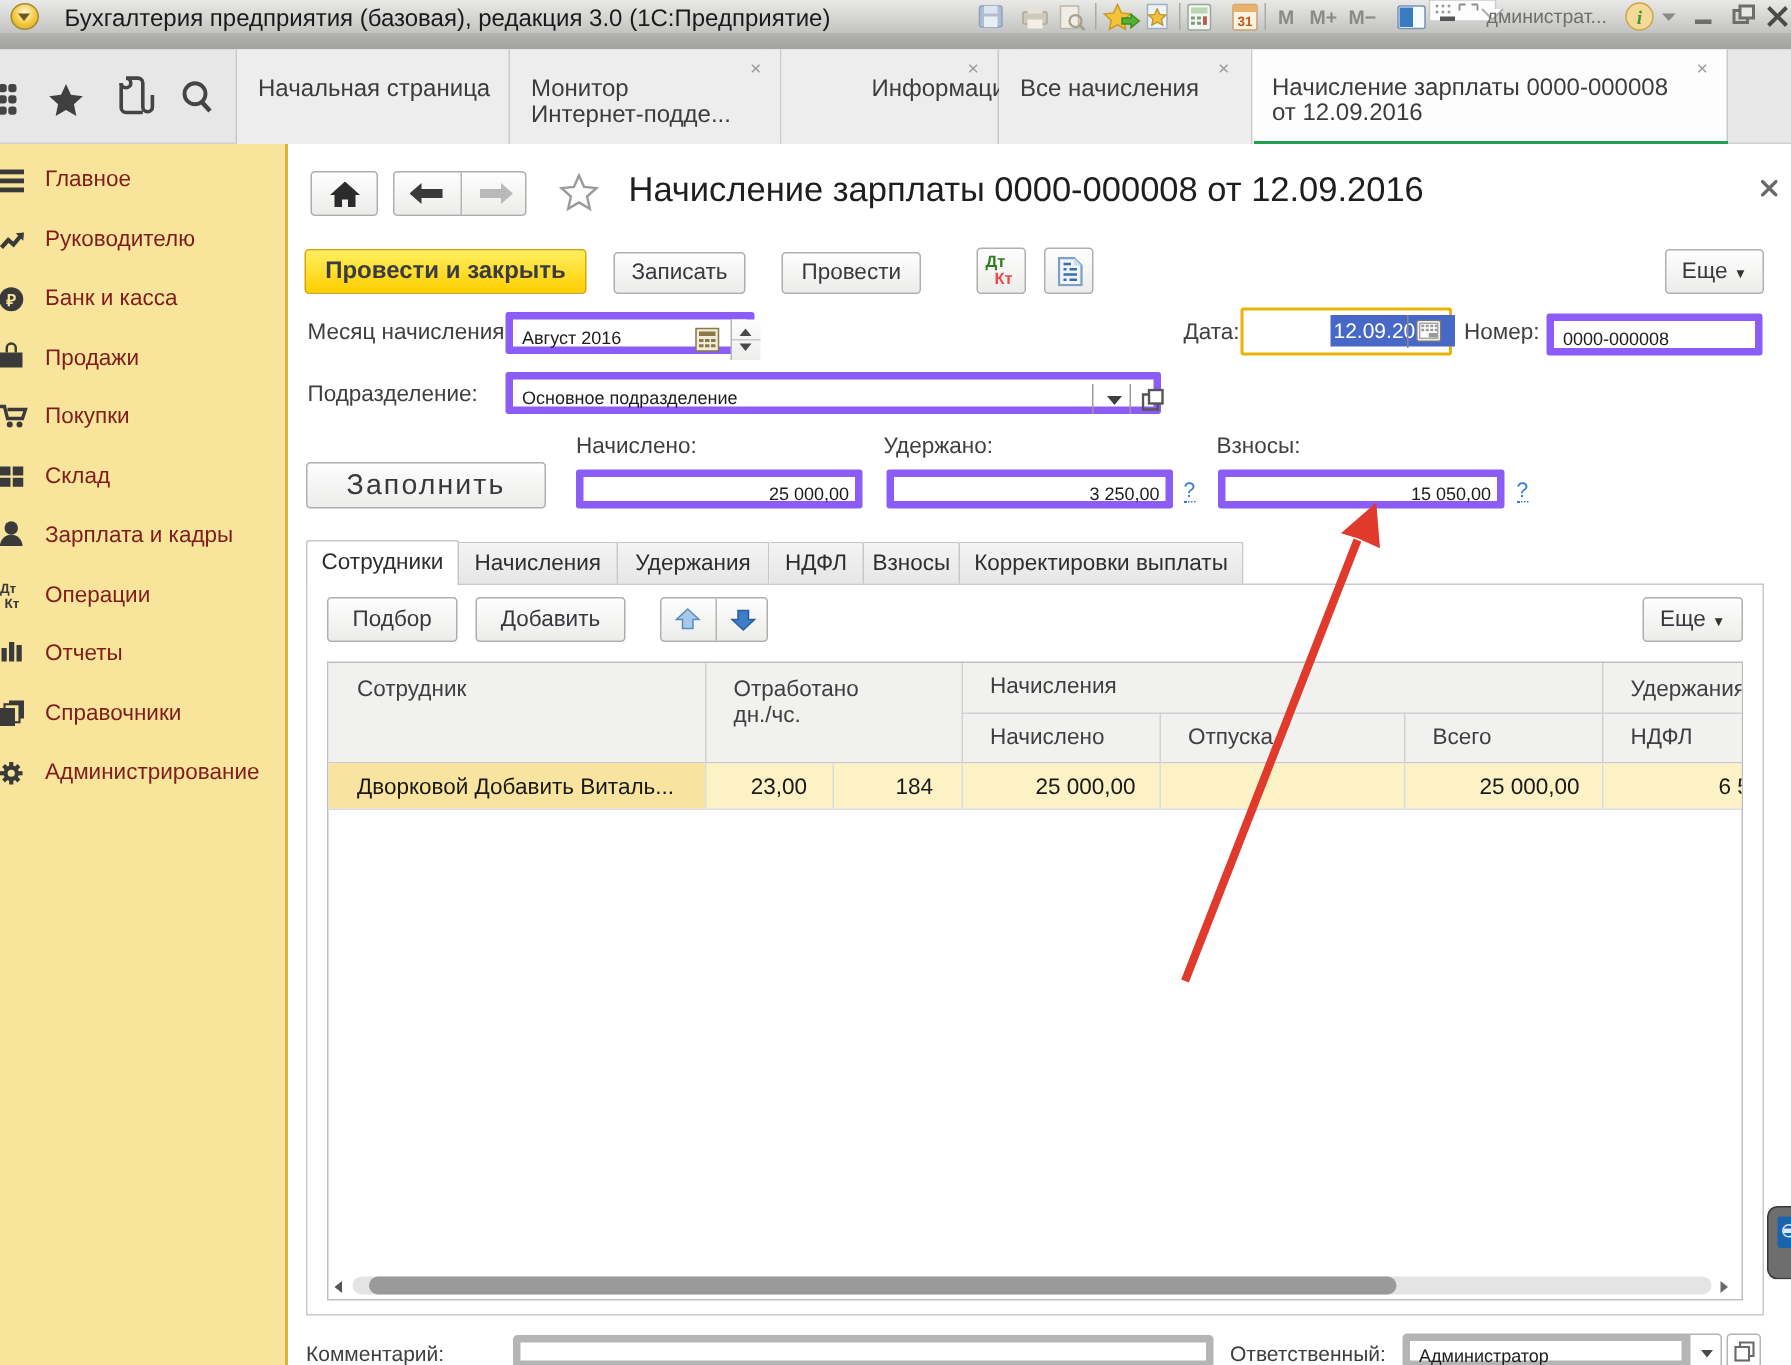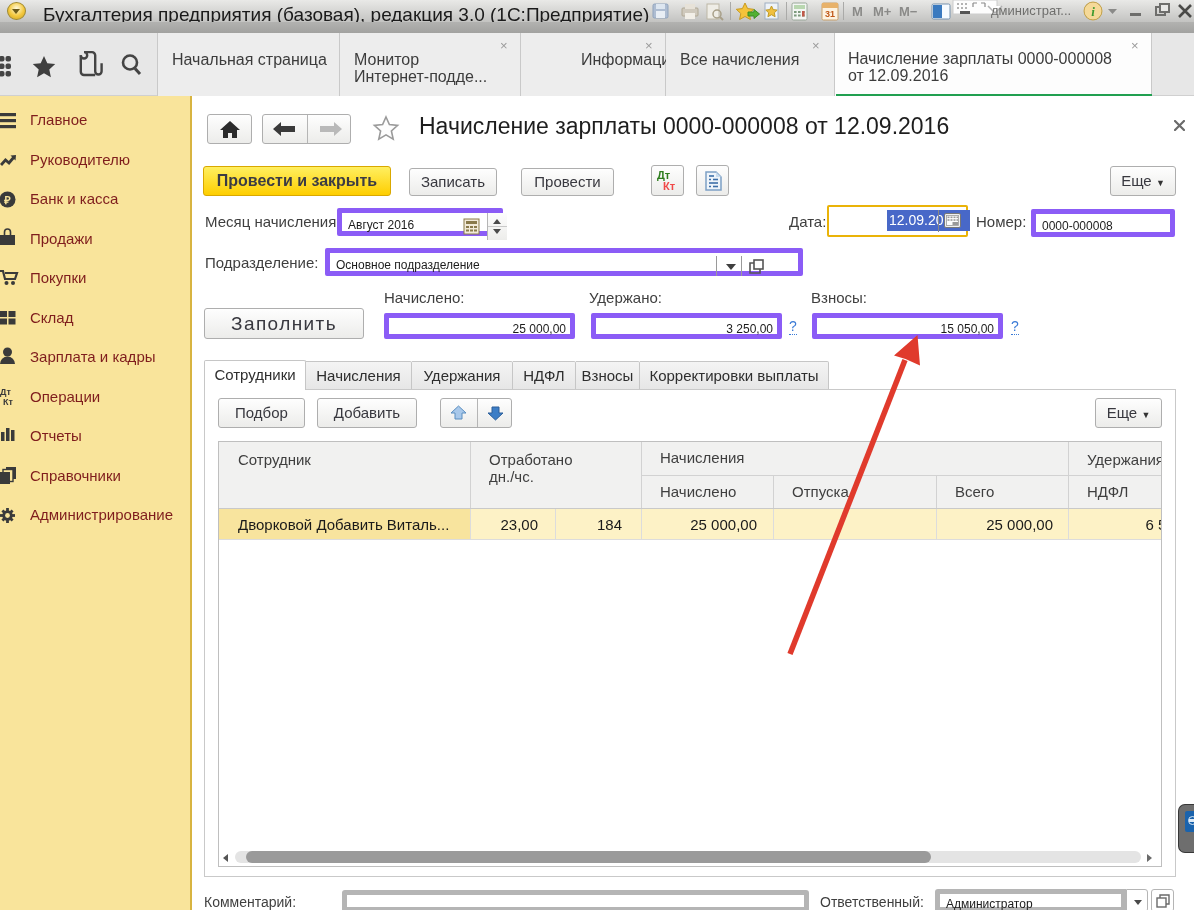--- a/index.html
+++ b/index.html
@@ -14,21 +14,21 @@
 .th { position:absolute; color:#3f3f3f; font-size:15px; }
 .td { position:absolute; font-size:15px; color:#1a1a1a; }
 </style>
 </head>
 <body>
 <div id="page">
 
 <div class="abs" id="titlebar" style="left:0;top:0;width:1194px;height:22px;background:linear-gradient(#e9e9e7,#c3c3c1);">
   <div class="abs" style="left:7px;top:2px;width:19px;height:18px;border-radius:50%;background:radial-gradient(circle at 50% 35%,#fffbe0,#f4c83c 55%,#caa22a);border:1px solid #a08a30;"></div>
   <div class="abs" style="left:12px;top:9px;width:0;height:0;border-left:4px solid transparent;border-right:4px solid transparent;border-top:5px solid #6b5a1a;"></div>
-  <div class="abs" style="left:43px;top:4px;font-size:19px;color:#1a1a1a;">Бухгалтерия предприятия (базовая), редакция 3.0  (1С:Предприятие)</div>
+  <div class="abs" style="left:43px;top:4px;font-size:16px;color:#1a1a1a;">Бухгалтерия предприятия (базовая), редакция 3.0  (1С:Предприятие)</div>
   <div class="abs" id="tb-icons" style="left:640px;top:0;width:554px;height:22px;">
     <svg class="abs" style="left:0;top:0;width:554px;height:22px;" viewBox="0 0 554 22">
 
       <rect x="13" y="4" width="15" height="14" rx="1.5" fill="#aebdd2" stroke="#8fa3bd"></rect>
       <rect x="16" y="4" width="9" height="5" fill="#dde6f0"></rect>
       <rect x="16" y="11" width="9" height="7" fill="#e8eef5"></rect>
 
       <rect x="42" y="8" width="16" height="8" rx="1" fill="#cfc9bd" stroke="#b0a894"></rect>
       <rect x="45" y="4" width="10" height="5" fill="#e7e2d8"></rect>
       <rect x="45" y="13" width="10" height="6" fill="#f2efe8"></rect>
@@ -292,21 +292,21 @@
           <rect x="8.5" y="9" width="5.5" height="3"></rect>
         </g>
       </svg>
 </div>
 <div class="lbl" style="left:976px;top:213px;">Номер:</div>
 <div class="inp" style="left:1031px;top:209px;width:144px;height:28px;">
       <span style="position:absolute;left:6px;top:5px;">0000-000008</span>
     </div>
 
 <div class="lbl" style="left:205px;top:254px;">Подразделение:</div>
-<div class="inp" style="left:325px;top:248px;width:478px;height:28px;border-radius:2px;">
+<div class="inp" style="left:337px;top:248px;width:437px;height:28px;border-radius:2px;">
   <span style="position:absolute;left:6px;top:5px;">Основное подразделение</span>
   <div class="abs" style="left:386px;top:3px;width:1px;height:20px;background:#9a9a9a;"></div>
   <div class="abs" style="left:396px;top:11px;width:0;height:0;border-left:5px solid transparent;border-right:5px solid transparent;border-top:6px solid #3f3f3f;"></div>
   <div class="abs" style="left:411px;top:3px;width:1px;height:20px;background:#9a9a9a;"></div>
   <svg style="position:absolute;left:419px;top:6px;" width="15" height="15" viewBox="0 0 15 15">
         <rect x="5" y="1" width="9" height="9" fill="#fff" stroke="#555" stroke-width="1.6"></rect>
         <path d="M5 4 h-4 v10 h10 v-4" fill="none" stroke="#555" stroke-width="1.6"></path>
       </svg>
 </div>
 

